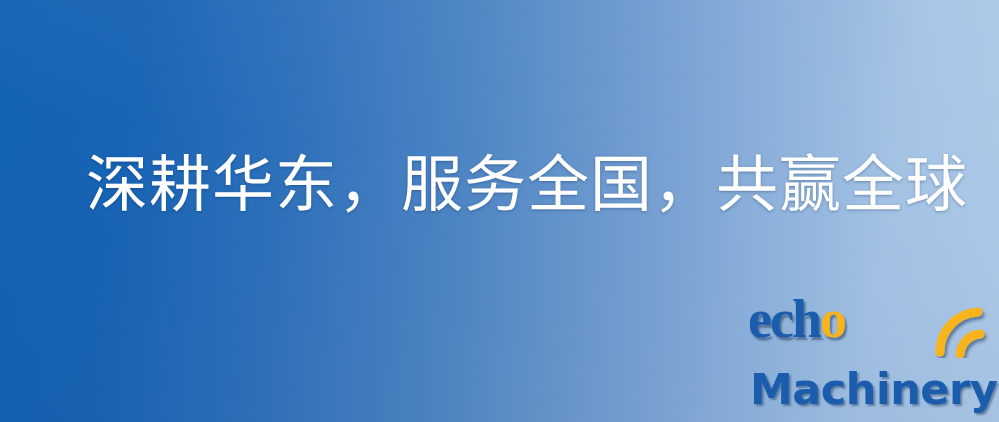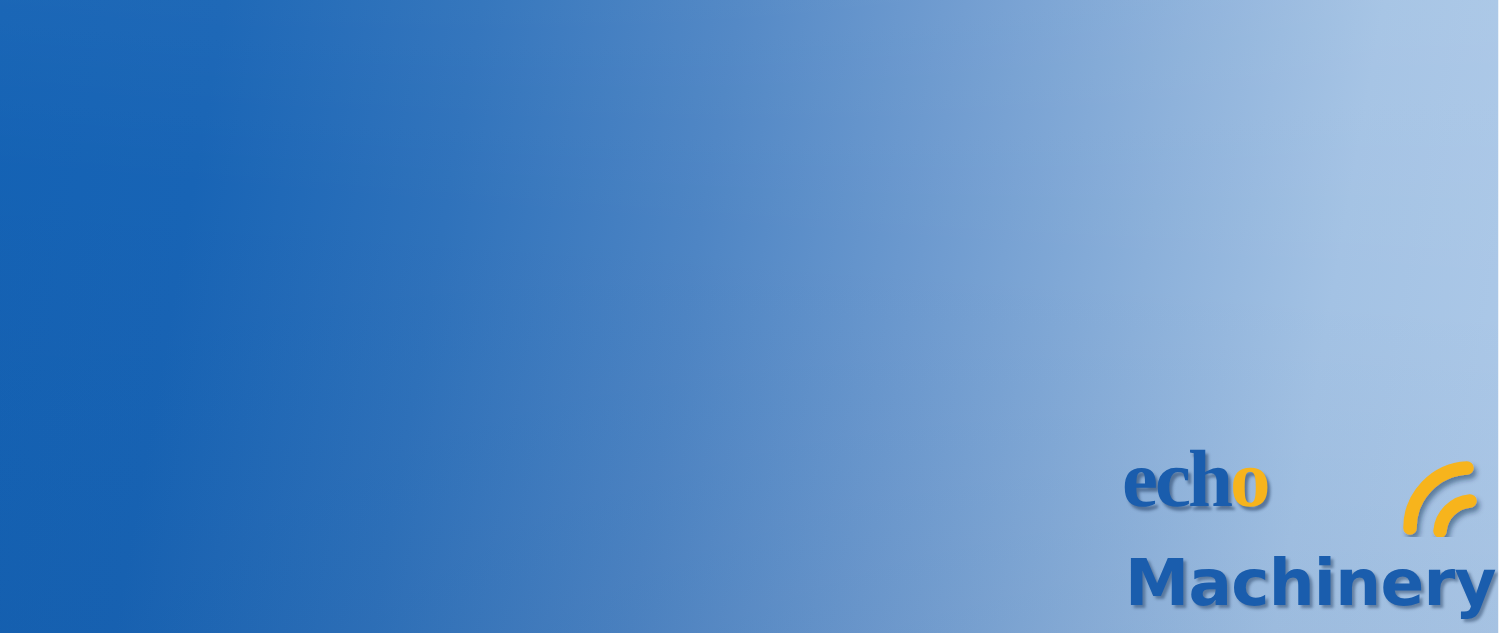--- a/index.html
+++ b/index.html
@@ -122,20 +122,21 @@
     font-size: 21px;
     vertical-align: super;
     letter-spacing: 0;
   }
 </style>
 </head>
 <body>
 
 <div id="banner">
 
+  <div class="headline">深耕华东，服务全国，共赢全球</div>
 
 
   <div class="logo">
 
     <div class="logo-wordmark">
       <span class="logo-ech">ech</span><span class="logo-o">o</span>
     </div>
 
     <svg class="logo-arcs" viewBox="0 0 74 68">
       <defs>

